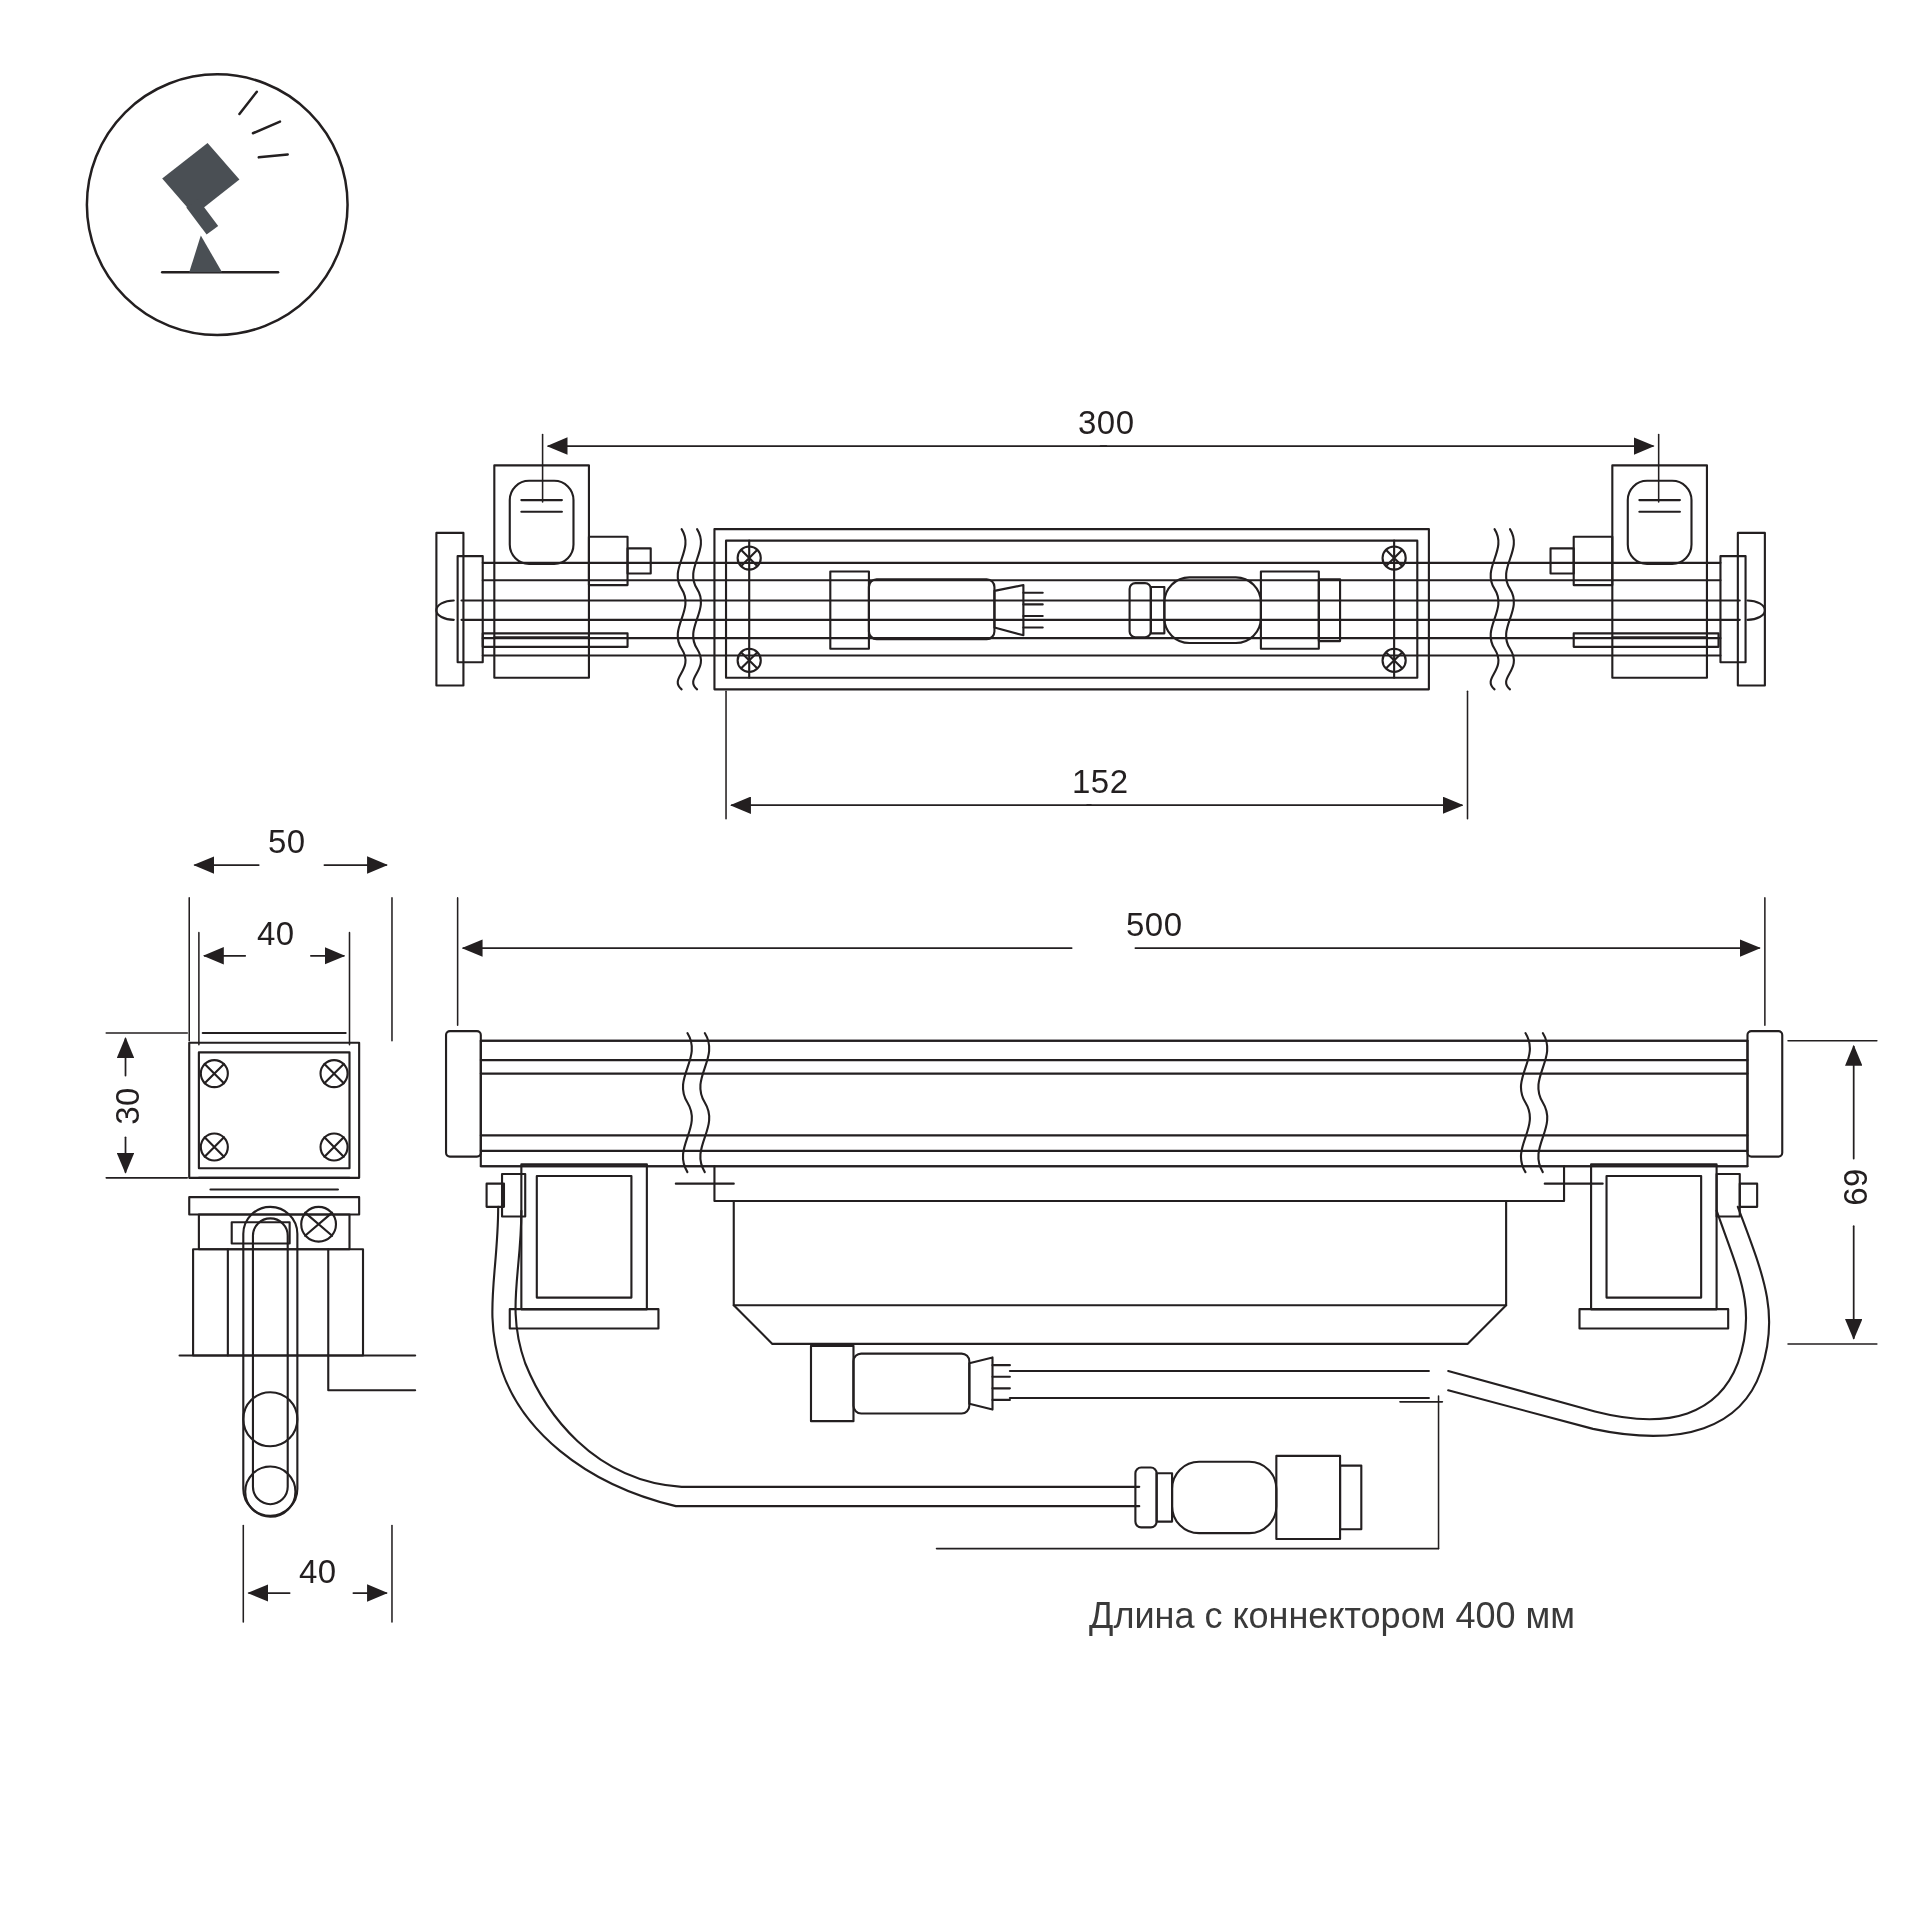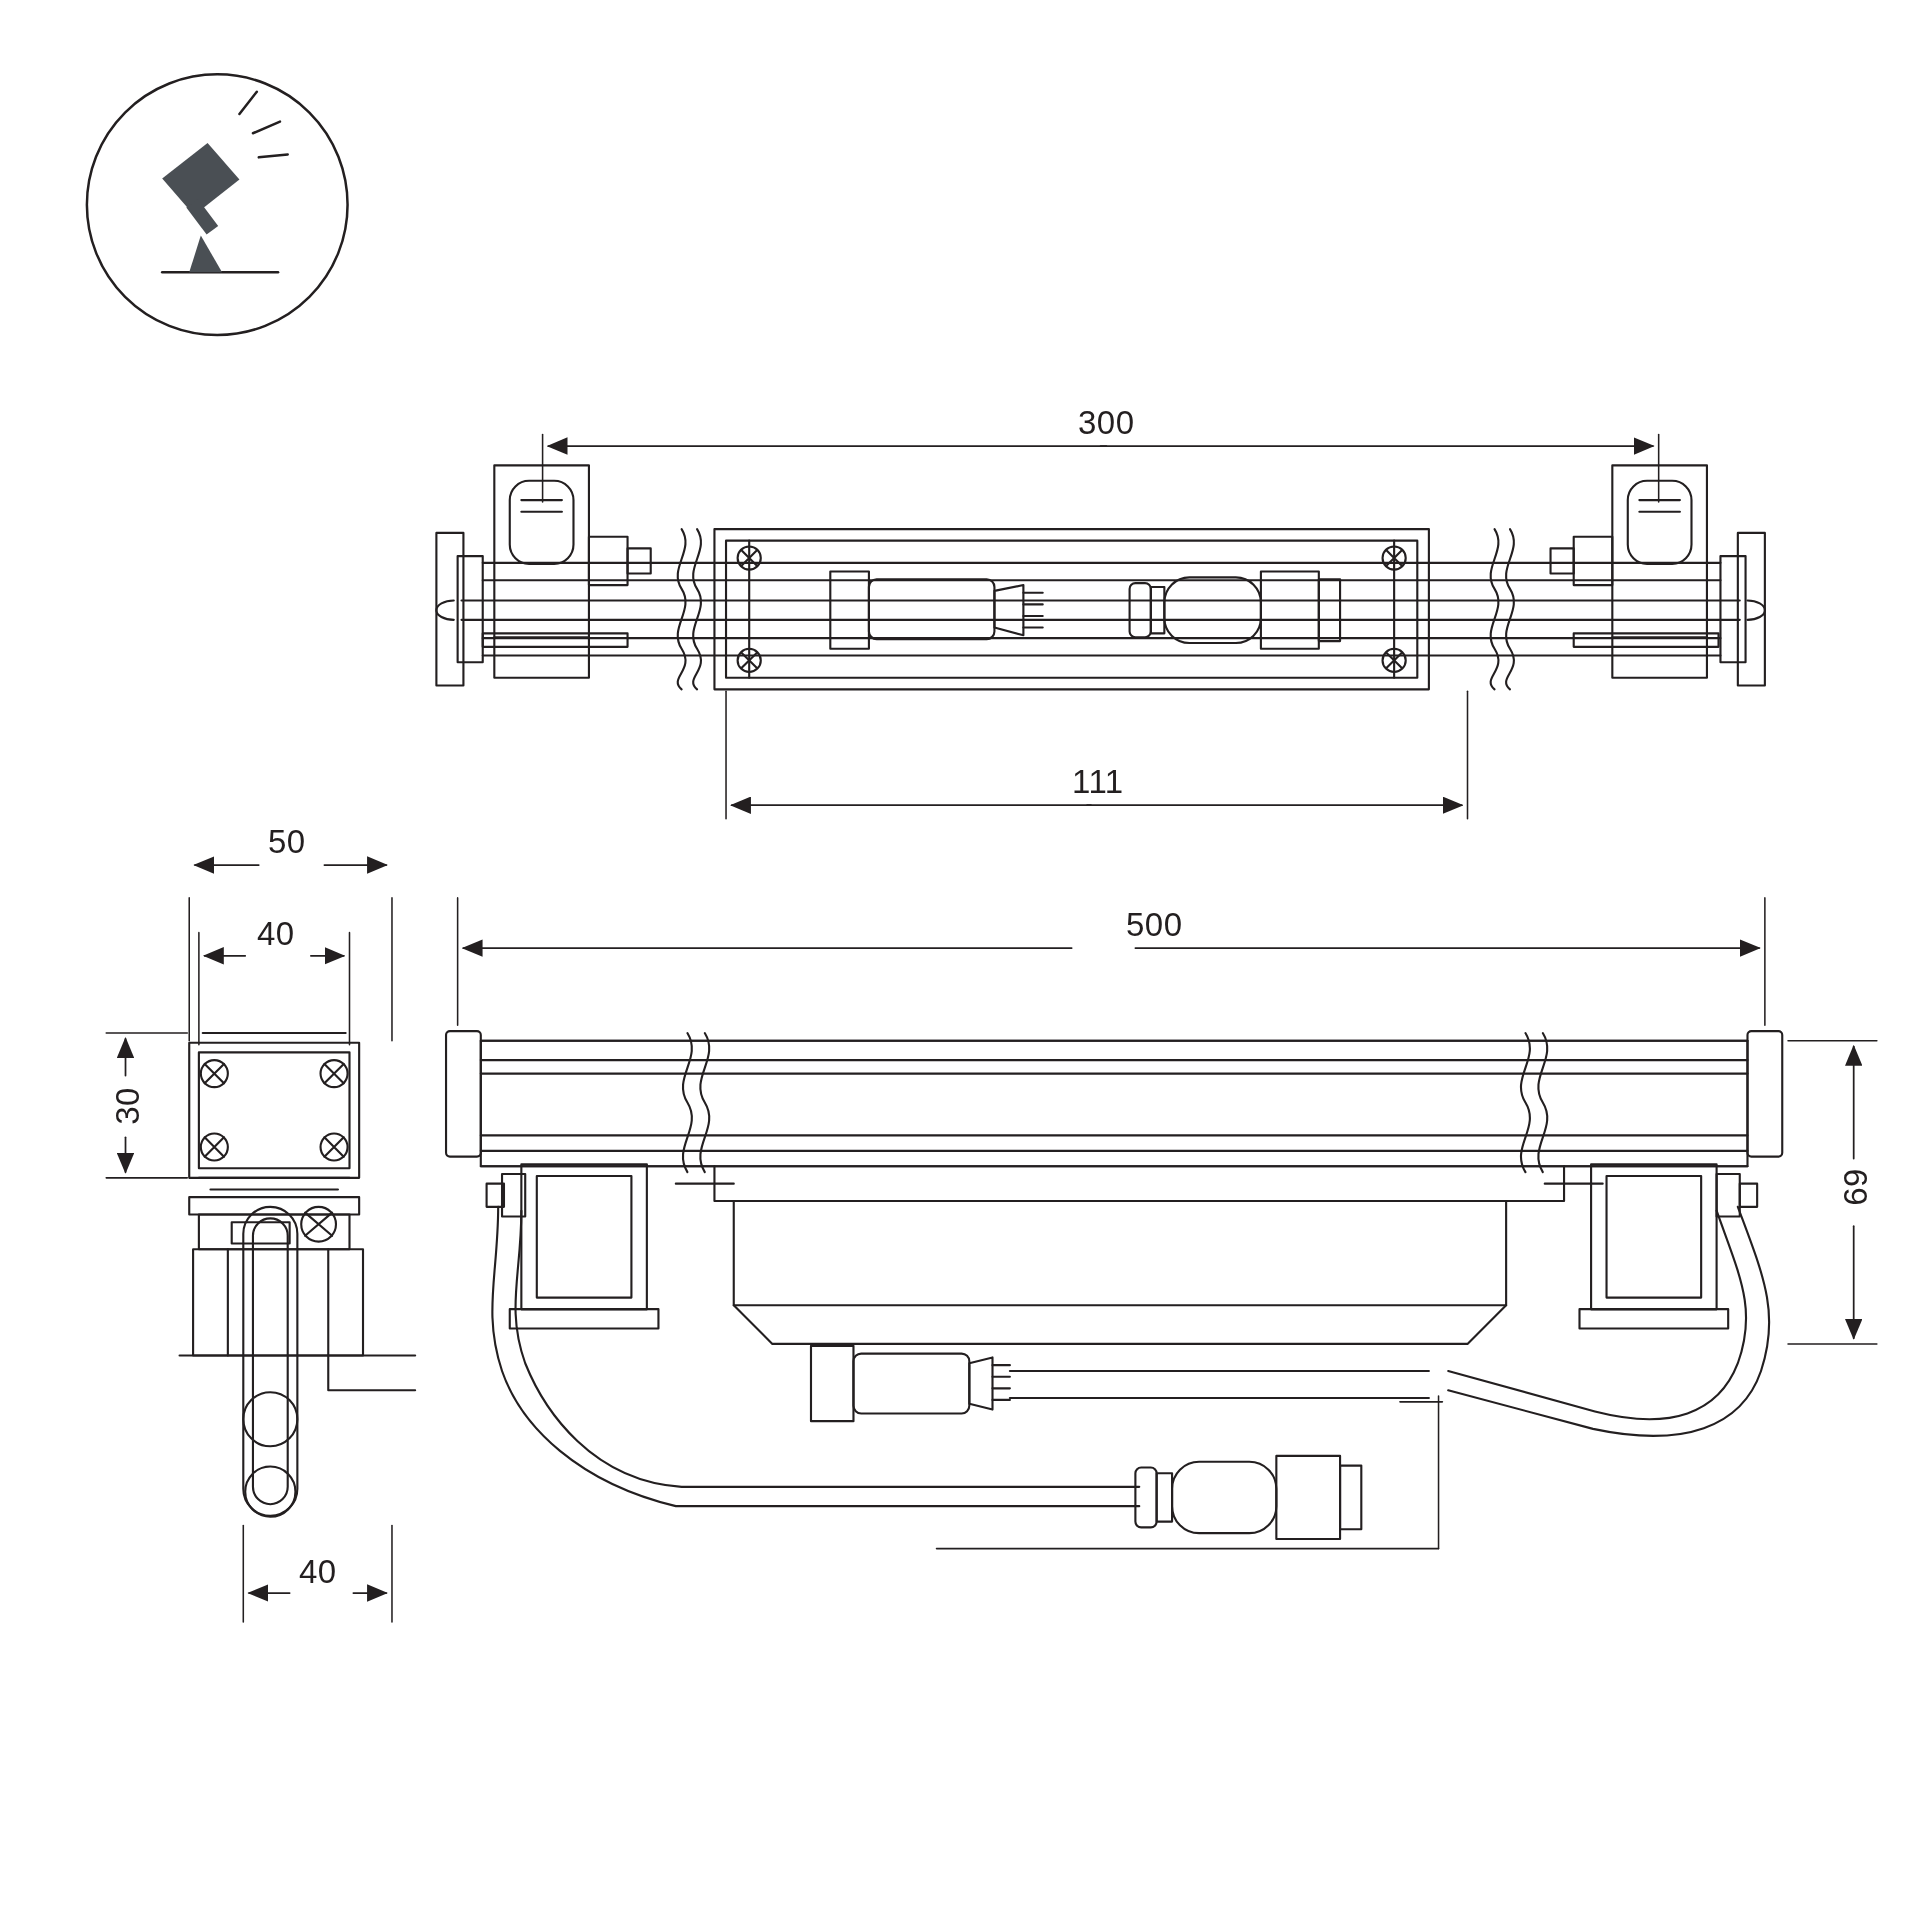--- a/index.html
+++ b/index.html
@@ -262,23 +262,24 @@
     <g>
       <path d="M1852 1078 L1944 1078" stroke-width="1.6"></path>
       <path d="M1852 1392 L1944 1392" stroke-width="1.6"></path>
       <path d="M1920 1084 L1920 1200" marker-start="url(#arrL)" stroke-width="1.8"></path>
       <path d="M1920 1270 L1920 1386" marker-end="url(#arr)" stroke-width="1.8"></path>
     </g>
   </g>
 </svg>
 
 <div class="dim-label" style="left:1078px;top:404px;">300</div>
-<div class="dim-label" style="left:1072px;top:763px;">111</div>
+<div class="dim-label" style="left:1072px;top:763px;">152</div>
 <div class="dim-label" style="left:268px;top:823px;">50</div>
 <div class="dim-label" style="left:257px;top:915px;">40</div>
 <div class="dim-label rot" style="left:89px;top:1087px;width:77px;text-align:center;">30</div>
 <div class="dim-label" style="left:299px;top:1553px;">40</div>
 <div class="dim-label" style="left:1078px;top:906px;margin-left:48px;">500</div>
 <div class="dim-label rot" style="left:1817px;top:1168px;width:77px;text-align:center;">69</div>
 
+<div class="note" style="left:1089px;top:1595px;">Длина с коннектором 400 мм</div>
 
 </div>
 
 
 </body></html>

